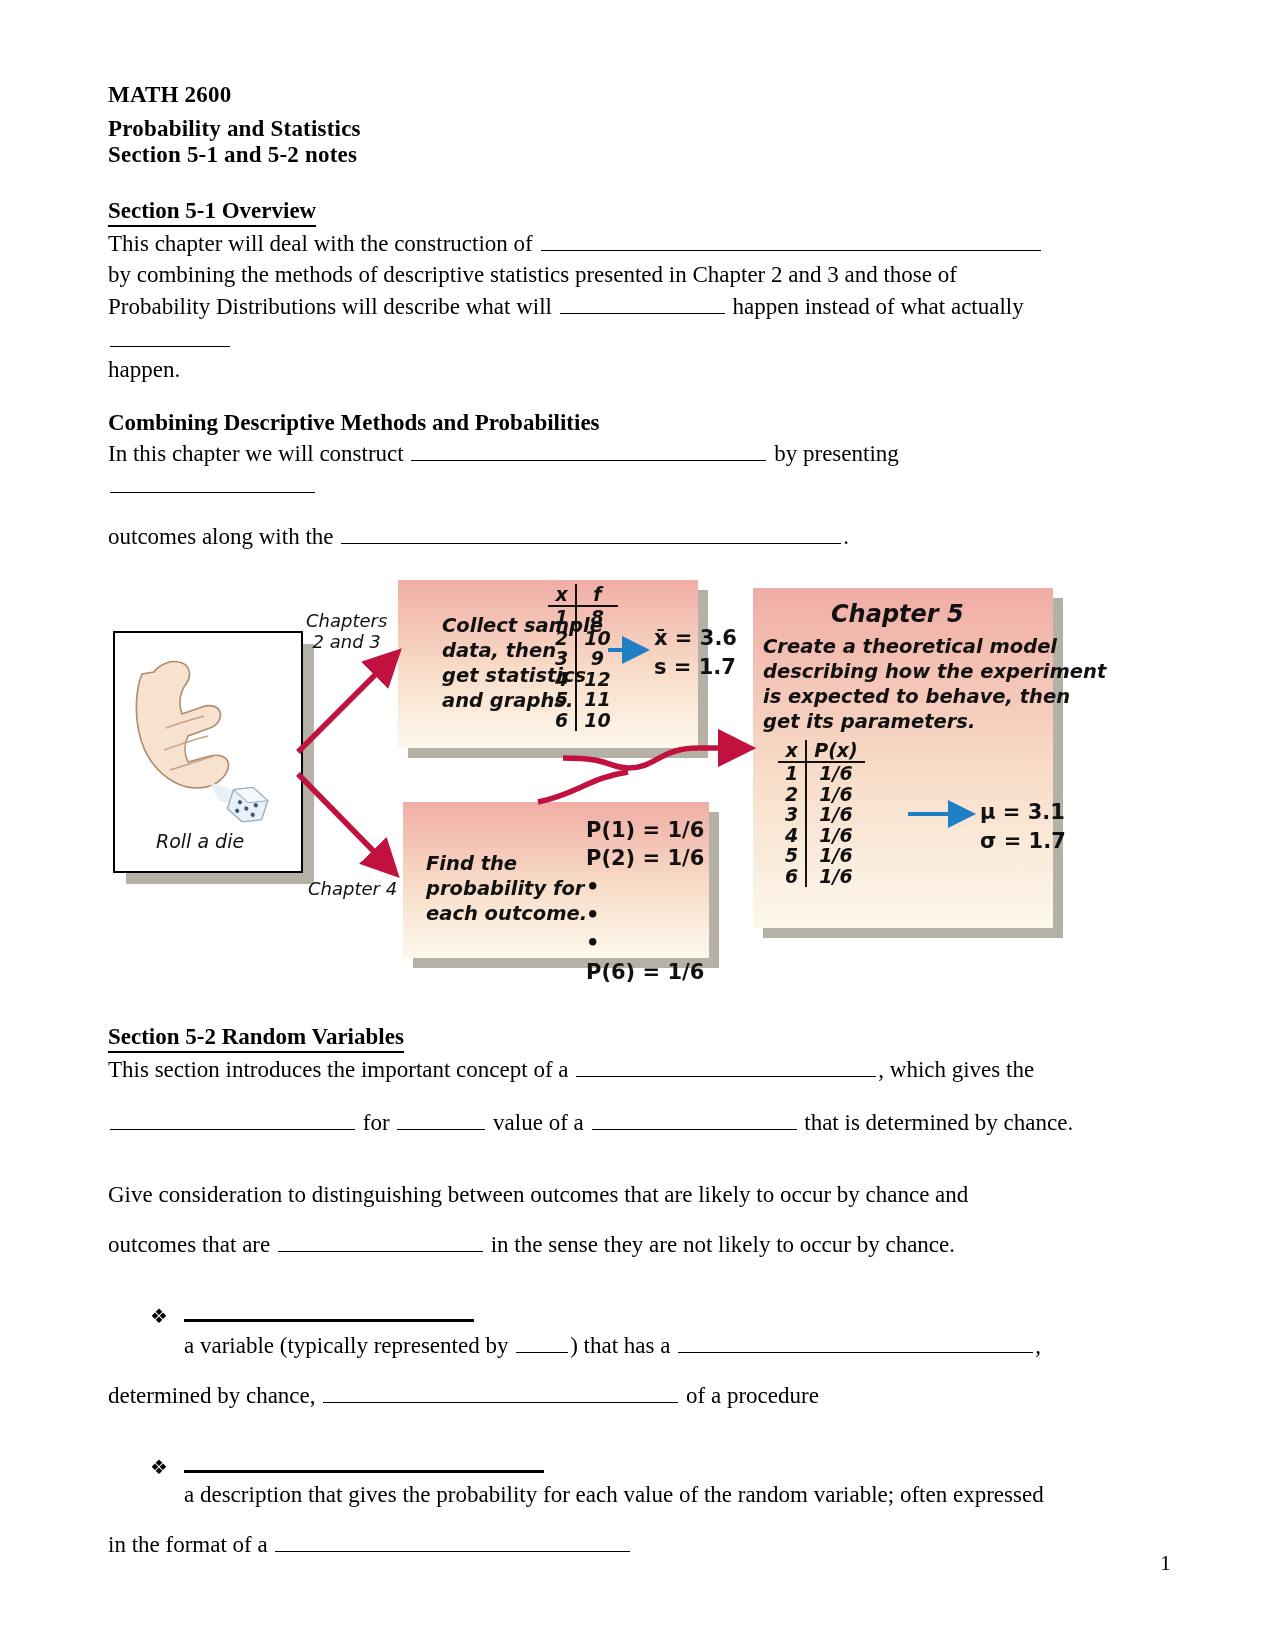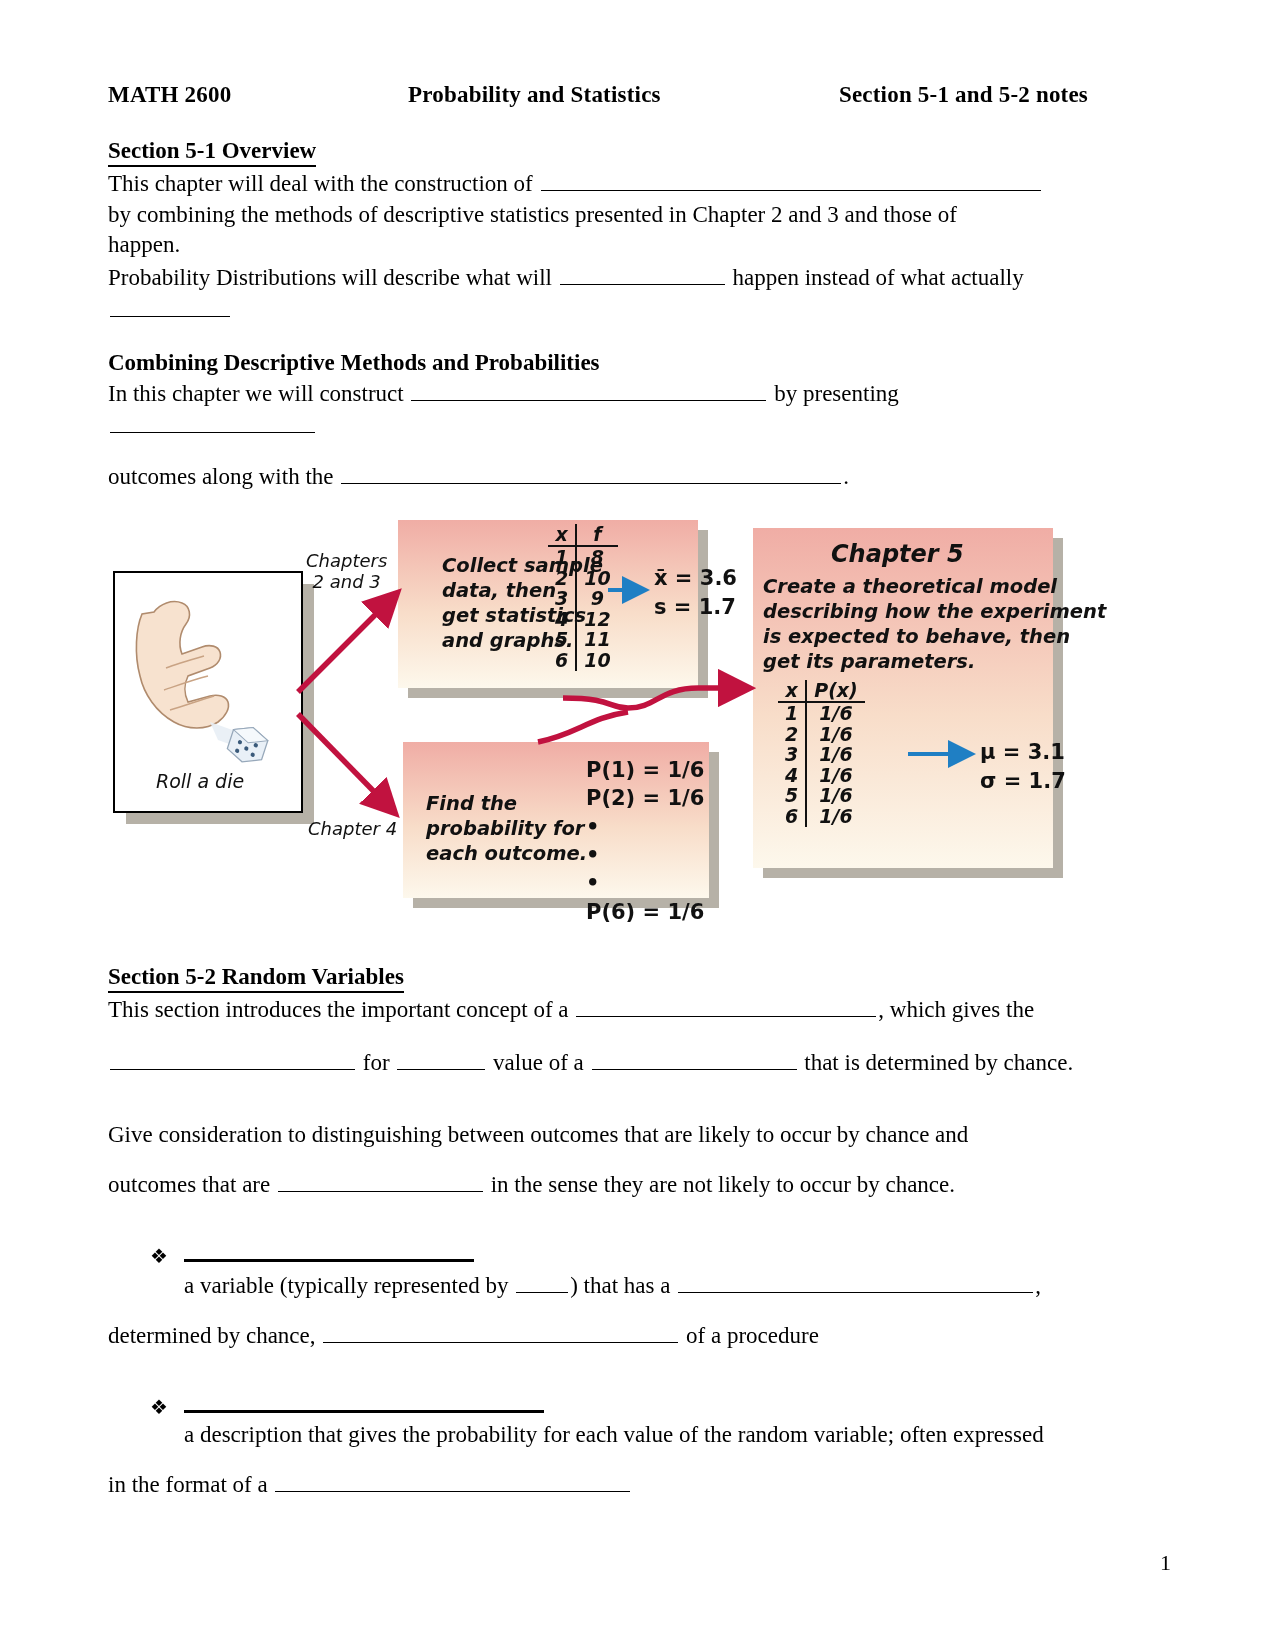--- a/index.html
+++ b/index.html
@@ -30,23 +30,24 @@
   }
 
   
   .header {
     display: flex;
     align-items: baseline;
     font-weight: bold;
     font-size: 23px;
     letter-spacing: 0.2px;
     margin-bottom: 30px;
+    flex-direction: column;
   }
   .header .h-left   { width: 300px; }
-  .header .h-center { width: 370px; }
+  .header .h-center { width: 370px; margin-top: 8px; }
   .header .h-right  { flex: 1; text-align: right; }
 
   
   h2.sec {
     font-size: 23px;
     font-weight: bold;
     margin: 0;
     display: inline-block;
     border-bottom: 2px solid #000;
     line-height: 1.15;
@@ -202,27 +203,27 @@
     </div>
 
     
     <h2 class="sec">Section 5-1 Overview</h2>
 
     <p class="body">
       <span>This chapter will deal with the construction of</span>
       <span class="blank b-5xl"></span>
     </p>
     <p class="body">by combining the methods of descriptive statistics presented in Chapter 2 and 3 and those of</p>
-    <p class="body">happen.</p>
     <p class="body">
       <span>Probability Distributions will describe what will</span>
       <span class="blank b-lg"></span>
       <span>happen instead of what actually</span>
       <span class="blank b-md"></span>
     </p>
+    <p class="body">happen.</p>
 
     <div class="gap-md"></div>
 
     
     <h2 class="plain">Combining Descriptive Methods and Probabilities</h2>
 
     <p class="body">
       <span>In this chapter we will construct</span>
       <span class="blank b-4xl"></span>
       <span>by presenting</span>

